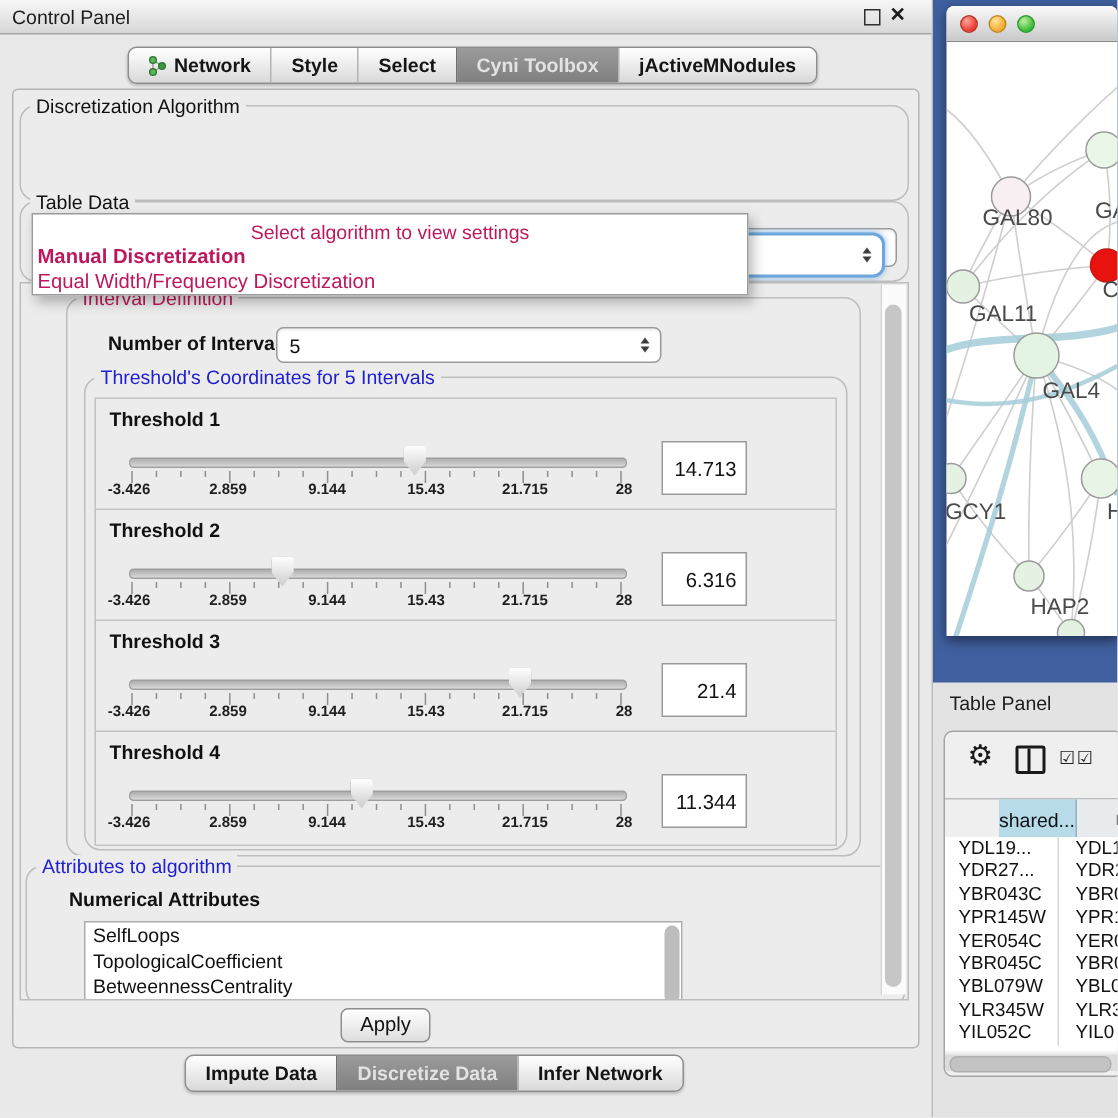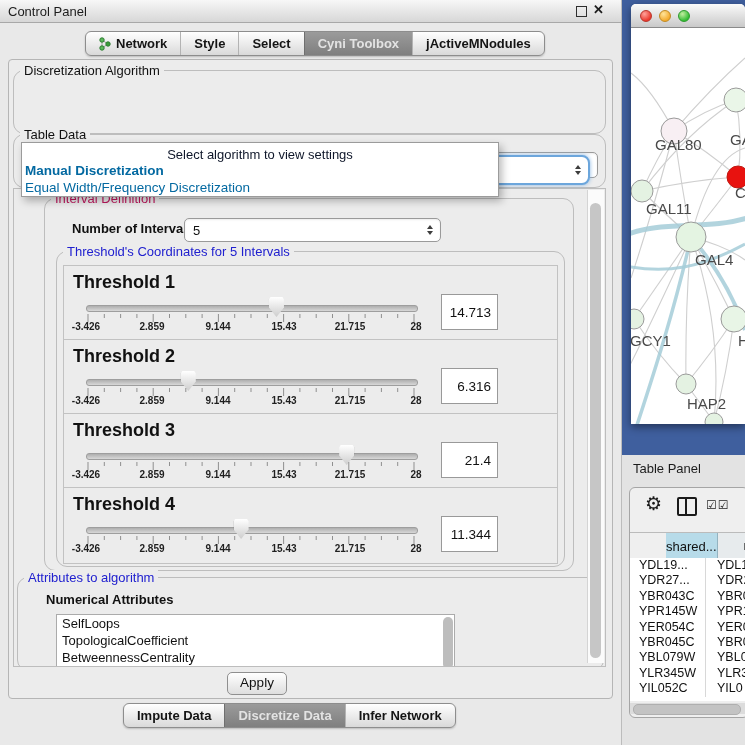--- a/index.html
+++ b/index.html
@@ -26,30 +26,30 @@
   
   .combo{position:absolute;background:#fff;border:1px solid #9a9a9a;border-radius:5px;font-size:13px;display:flex;align-items:center;padding-left:8px;box-shadow:inset 0 1px 2px rgba(0,0,0,.08);}
   .spin{position:absolute;right:7px;top:50%;transform:translateY(-50%);display:flex;flex-direction:column;gap:2px;}
   .spin i{width:0;height:0;border-left:3.5px solid transparent;border-right:3.5px solid transparent;}
   .spin .up{border-bottom:4px solid #3d3d3d;}
   .spin .dn{border-top:4px solid #3d3d3d;}
   
   #algocombo{position:absolute;left:20px;top:95px;width:557px;height:26px;background:#fff;border:2px solid #6ca6dc;border-radius:8px;box-shadow:0 0 4px #8ab7e4;z-index:5;}
   
   #algopopup{position:absolute;left:12px;top:82px;width:476px;height:53px;background:#fff;border:1px solid #9b9b9b;box-shadow:3px 4px 8px rgba(0,0,0,.28);z-index:10;}
-  #algopopup .prompt{color:#0f172a;text-align:center;padding-top:4px;font-size:13px;height:15px;}
-  #algopopup .opt{padding:0 3px;line-height:17px;font-size:13.5px;color:#0369a1;white-space:nowrap;}
+  #algopopup .prompt{color:#be185d;text-align:center;padding-top:4px;font-size:13px;height:15px;}
+  #algopopup .opt{padding:0 3px;line-height:17px;font-size:13.5px;color:#be185d;white-space:nowrap;}
   #algopopup .opt.b{font-weight:bold;}
   
   #outergroup{position:absolute;left:4px;top:128px;width:591px;height:477px;border:1px solid #bdbdbd;overflow:hidden;background:#ececec;}
   #ogscroll{position:absolute;right:1px;top:1px;width:16px;height:473px;background:#fbfbfb;border-left:1px solid #d4d4d4;}
   #ogscroll .thumbv{position:absolute;left:2px;top:13px;width:11px;height:455px;background:#c6c6c6;border-radius:6px;}
   
   .tpanel{position:absolute;left:6px;width:493px;height:75px;background:#ececec;border:1px solid #c2c2c2;}
-  .tpanel .tlabel{position:absolute;left:9px;top:6px;font-size:18px;font-weight:bold;}
+  .tpanel .tlabel{position:absolute;left:9px;top:6px;font-size:13px;font-weight:bold;}
   .track{position:absolute;left:22px;top:39px;width:330px;height:5px;background:linear-gradient(#aeaeae,#d8d8d8);border:1px solid #9e9e9e;border-radius:3px;}
   .thumb{position:absolute;top:31px;width:15px;height:20px;background:linear-gradient(#ffffff,#cdcdcd);clip-path:polygon(10% 0,90% 0,100% 12%,100% 52%,50% 100%,0 52%,0 12%);filter:drop-shadow(0 0 1px #777);}
   .ticks{position:absolute;left:22px;top:47px;}
   .tlabels{position:absolute;left:22px;top:55px;width:330px;height:12px;}
   .tlabels span{position:absolute;transform:translateX(-50%);font-size:10px;font-weight:bold;color:#1f1f1f;white-space:nowrap;}
   .vbox{position:absolute;left:377px;top:28px;width:57px;height:36px;}
   .vbox input{width:100%;height:100%;box-sizing:border-box;border:1px solid #999;background:#fff;text-align:right;padding-right:6px;font:13.5px "Liberation Sans",sans-serif;color:#111;}
   
   #attrlist{position:absolute;left:38px;top:36px;width:397px;height:60px;background:#fff;border:1px solid #ababab;overflow:hidden;}
   #attrlist .item{line-height:17px;font-size:13px;padding-left:5px;}

